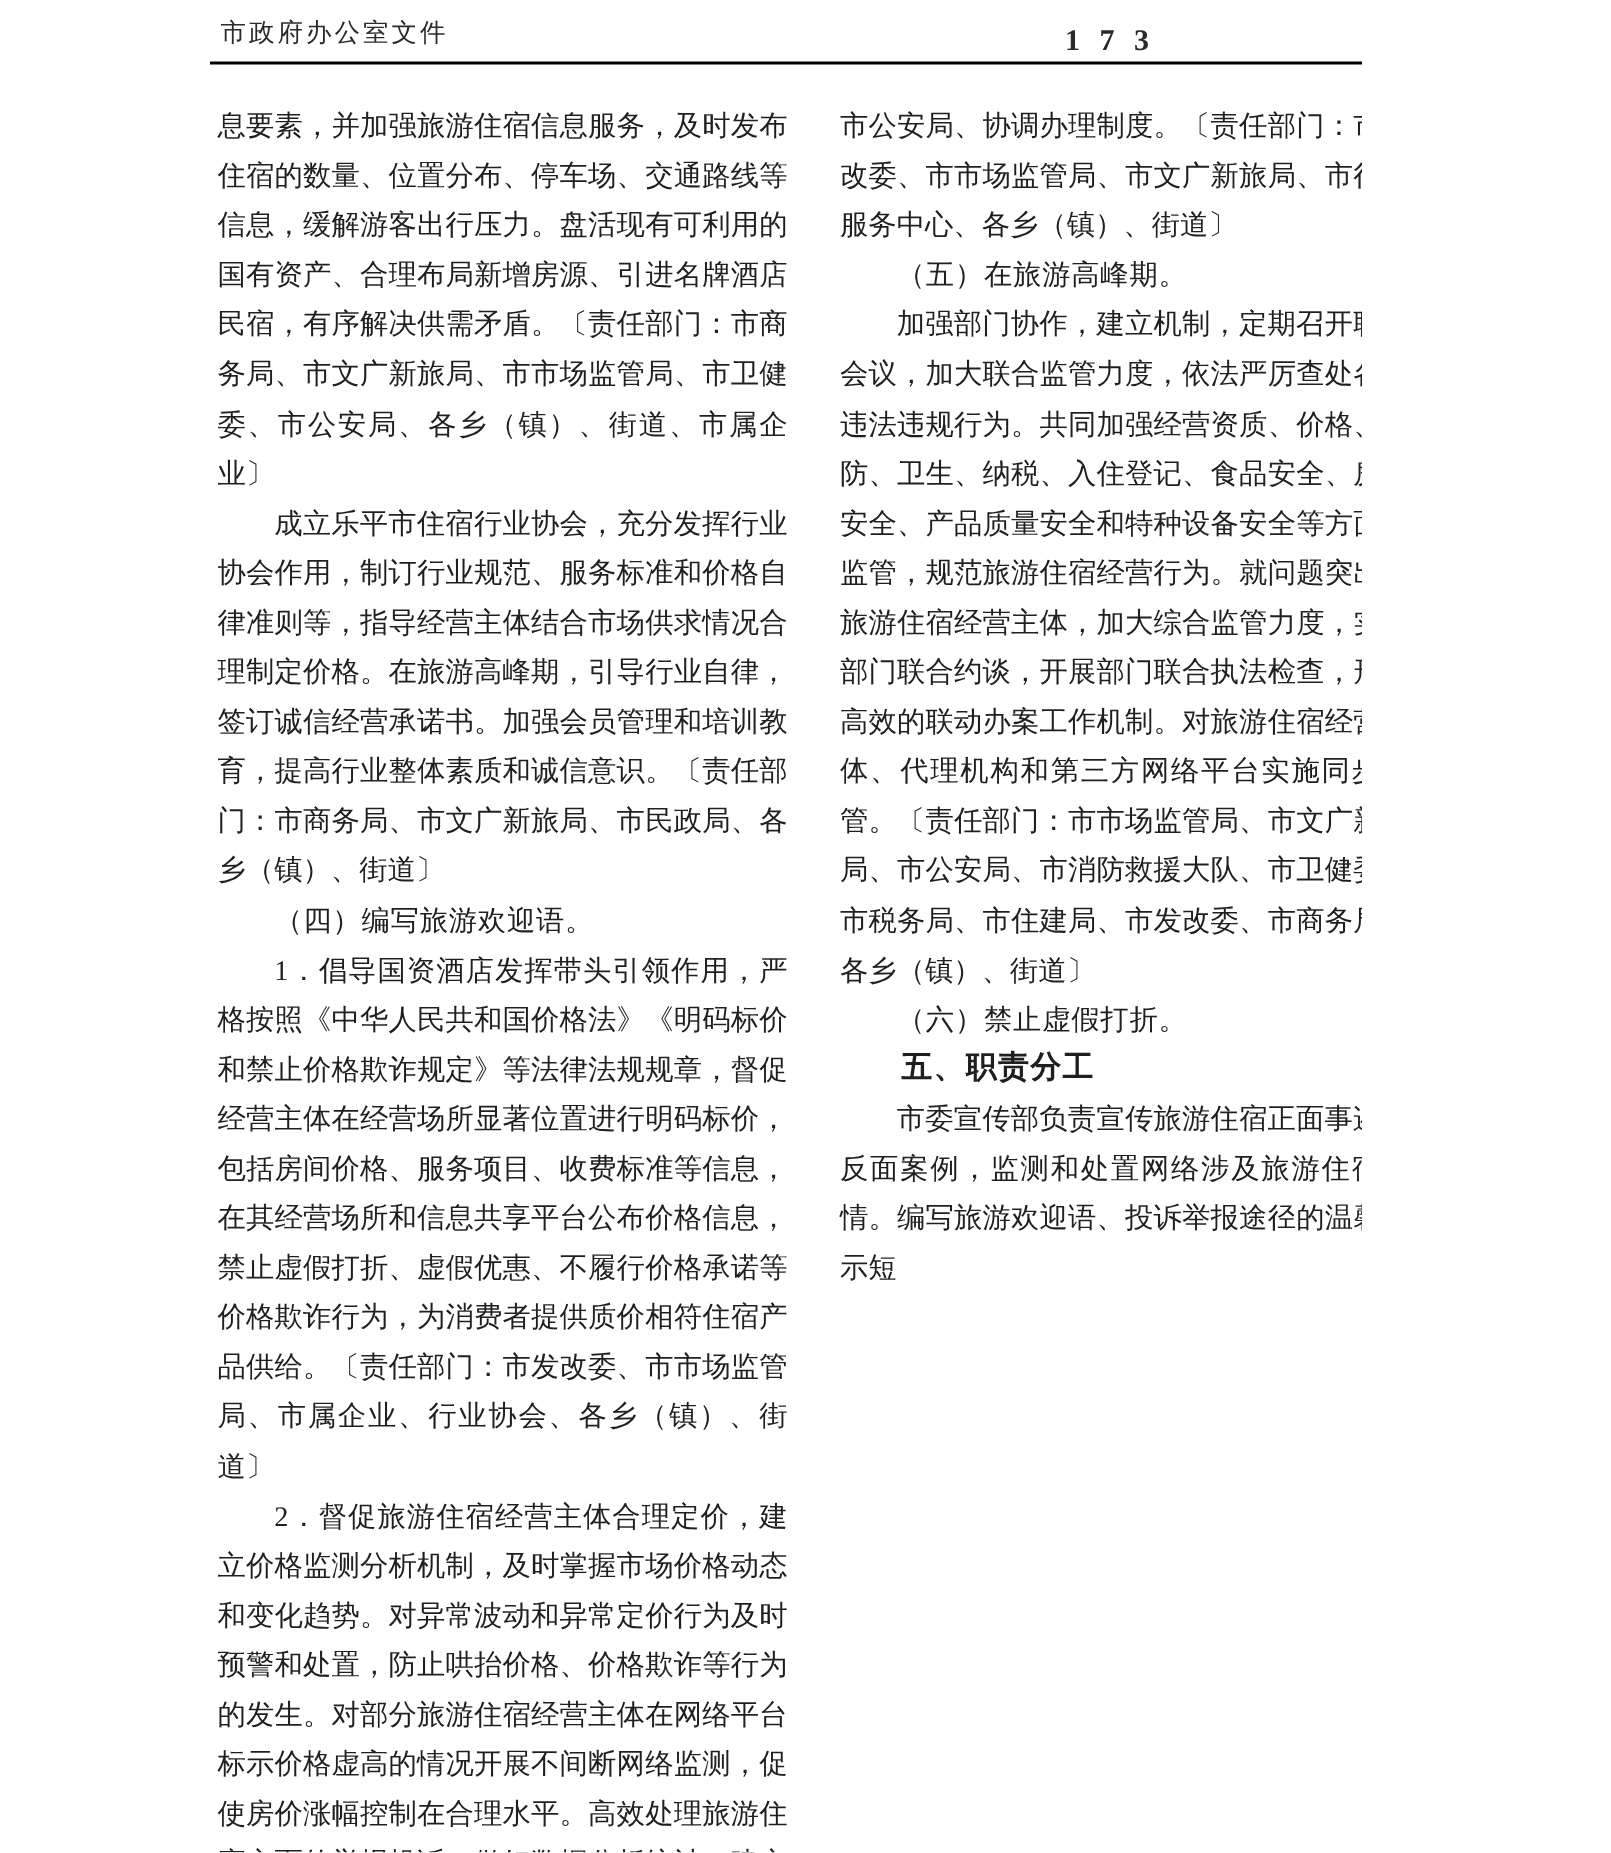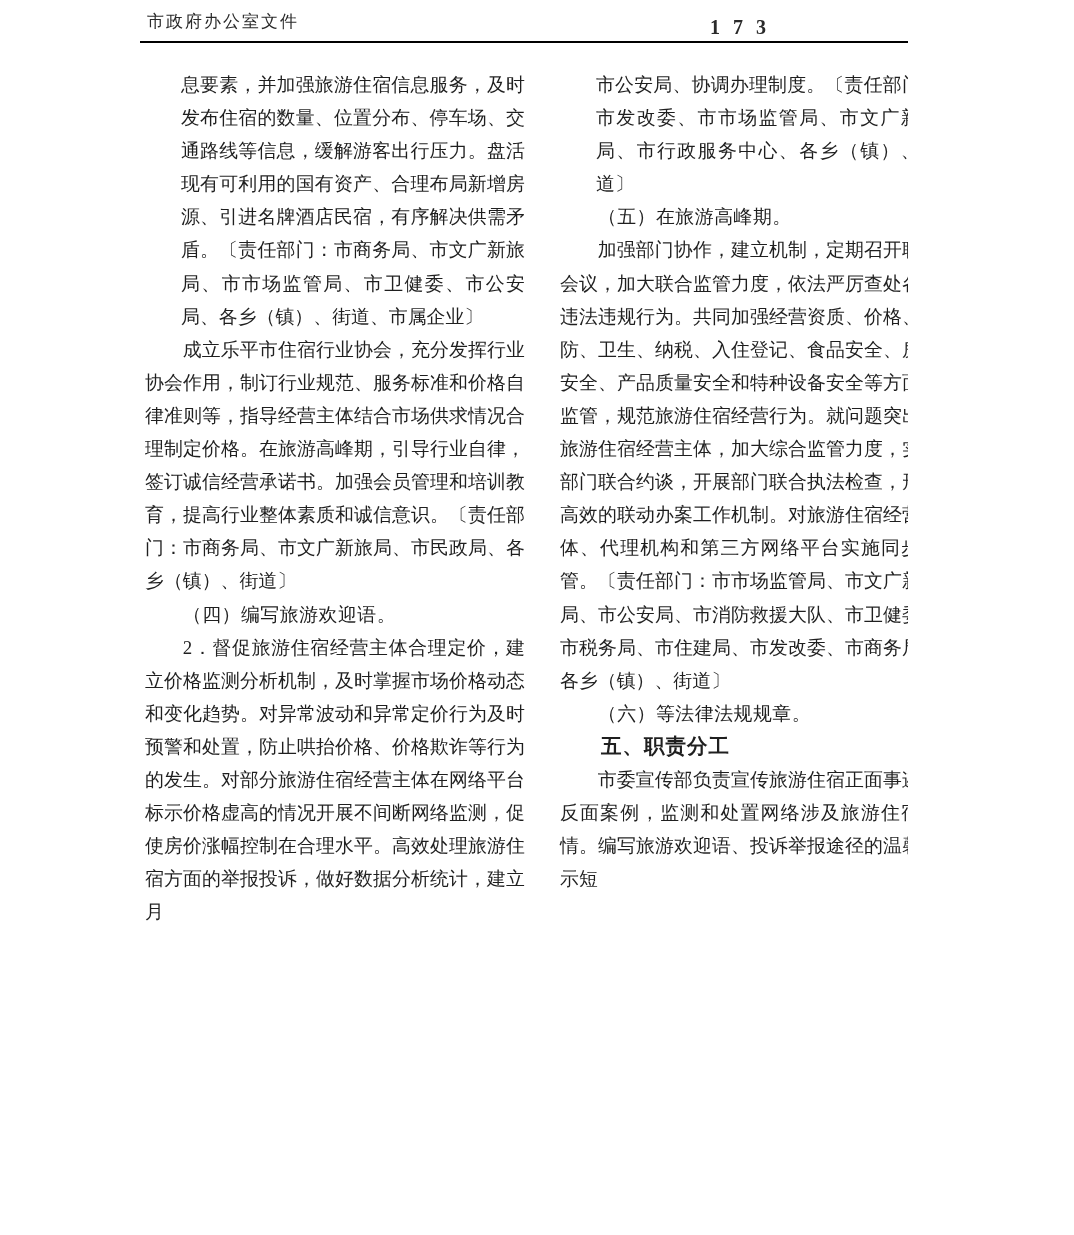--- a/index.html
+++ b/index.html
@@ -56,49 +56,49 @@
     text-align: justify;
     text-justify: inter-character;
   }
   .col p {
     margin: 0;
     padding: 0;
     text-indent: 2em;
   }
   .col p.cont {
     text-indent: 0;
-    margin-left: 36px;
   }
   .col p.kai {
     letter-spacing: 0.5px;
   }
   .col p.bold {
-    font-family: Liberation Serif, serif;
+    font-family: Liberation Mono, monospace;
     font-weight: 700;
     font-size: 20.5px;
     letter-spacing: 1px;
   }
 </style>
 </head>
 <body>
 
 <div class="page">
   <span class="header-title">市政府办公室文件</span>
   <span class="page-number">1 7 3</span>
   <div class="rule"></div>
 
   <div class="columns">
     <div class="col">
         <p class="cont">息要素，并加强旅游住宿信息服务，及时发布住宿的数量、位置分布、停车场、交通路线等信息，缓解游客出行压力。盘活现有可利用的国有资产、合理布局新增房源、引进名牌酒店民宿，有序解决供需矛盾。〔责任部门：市商务局、市文广新旅局、市市场监管局、市卫健委、市公安局、各乡（镇）、街道、市属企业〕</p>
         <p class="body">成立乐平市住宿行业协会，充分发挥行业协会作用，制订行业规范、服务标准和价格自律准则等，指导经营主体结合市场供求情况合理制定价格。在旅游高峰期，引导行业自律，签订诚信经营承诺书。加强会员管理和培训教育，提高行业整体素质和诚信意识。〔责任部门：市商务局、市文广新旅局、市民政局、各乡（镇）、街道〕</p>
         <p class="kai">（四）编写旅游欢迎语。</p>
+        <p class="body">1．倡导国资酒店发挥带头引领作用，严格按照《中华人民共和国价格法》《明码标价和禁止价格欺诈规定》等法律法规规章，督促经营主体在经营场所显著位置进行明码标价，包括房间价格、服务项目、收费标准等信息，在其经营场所和信息共享平台公布价格信息，禁止虚假打折、虚假优惠、不履行价格承诺等价格欺诈行为，为消费者提供质价相符住宿产品供给。〔责任部门：市发改委、市市场监管局、市属企业、行业协会、各乡（镇）、街道〕</p>
         <p class="body">2．督促旅游住宿经营主体合理定价，建立价格监测分析机制，及时掌握市场价格动态和变化趋势。对异常波动和异常定价行为及时预警和处置，防止哄抬价格、价格欺诈等行为的发生。对部分旅游住宿经营主体在网络平台标示价格虚高的情况开展不间断网络监测，促使房价涨幅控制在合理水平。高效处理旅游住宿方面的举报投诉，做好数据分析统计，建立月</p>
       </div>
     <div class="col">
         <p class="cont">市公安局、协调办理制度。〔责任部门：市发改委、市市场监管局、市文广新旅局、市行政服务中心、各乡（镇）、街道〕</p>
         <p class="kai">（五）在旅游高峰期。</p>
         <p class="body">加强部门协作，建立机制，定期召开联席会议，加大联合监管力度，依法严厉查处各类违法违规行为。共同加强经营资质、价格、消防、卫生、纳税、入住登记、食品安全、房屋安全、产品质量安全和特种设备安全等方面的监管，规范旅游住宿经营行为。就问题突出的旅游住宿经营主体，加大综合监管力度，实行部门联合约谈，开展部门联合执法检查，形成高效的联动办案工作机制。对旅游住宿经营主体、代理机构和第三方网络平台实施同步监管。〔责任部门：市市场监管局、市文广新旅局、市公安局、市消防救援大队、市卫健委、市税务局、市住建局、市发改委、市商务局、各乡（镇）、街道〕</p>
-        <p class="kai">（六）等法律法规规章。</p>
+        <p class="kai">（六）禁止虚假打折。</p>
         <p class="bold">五、职责分工</p>
         <p class="body">市委宣传部负责宣传旅游住宿正面事迹和反面案例，监测和处置网络涉及旅游住宿舆情。编写旅游欢迎语、投诉举报途径的温馨提示短</p>
       </div>
   </div>
 </div>
 
 </body></html>

